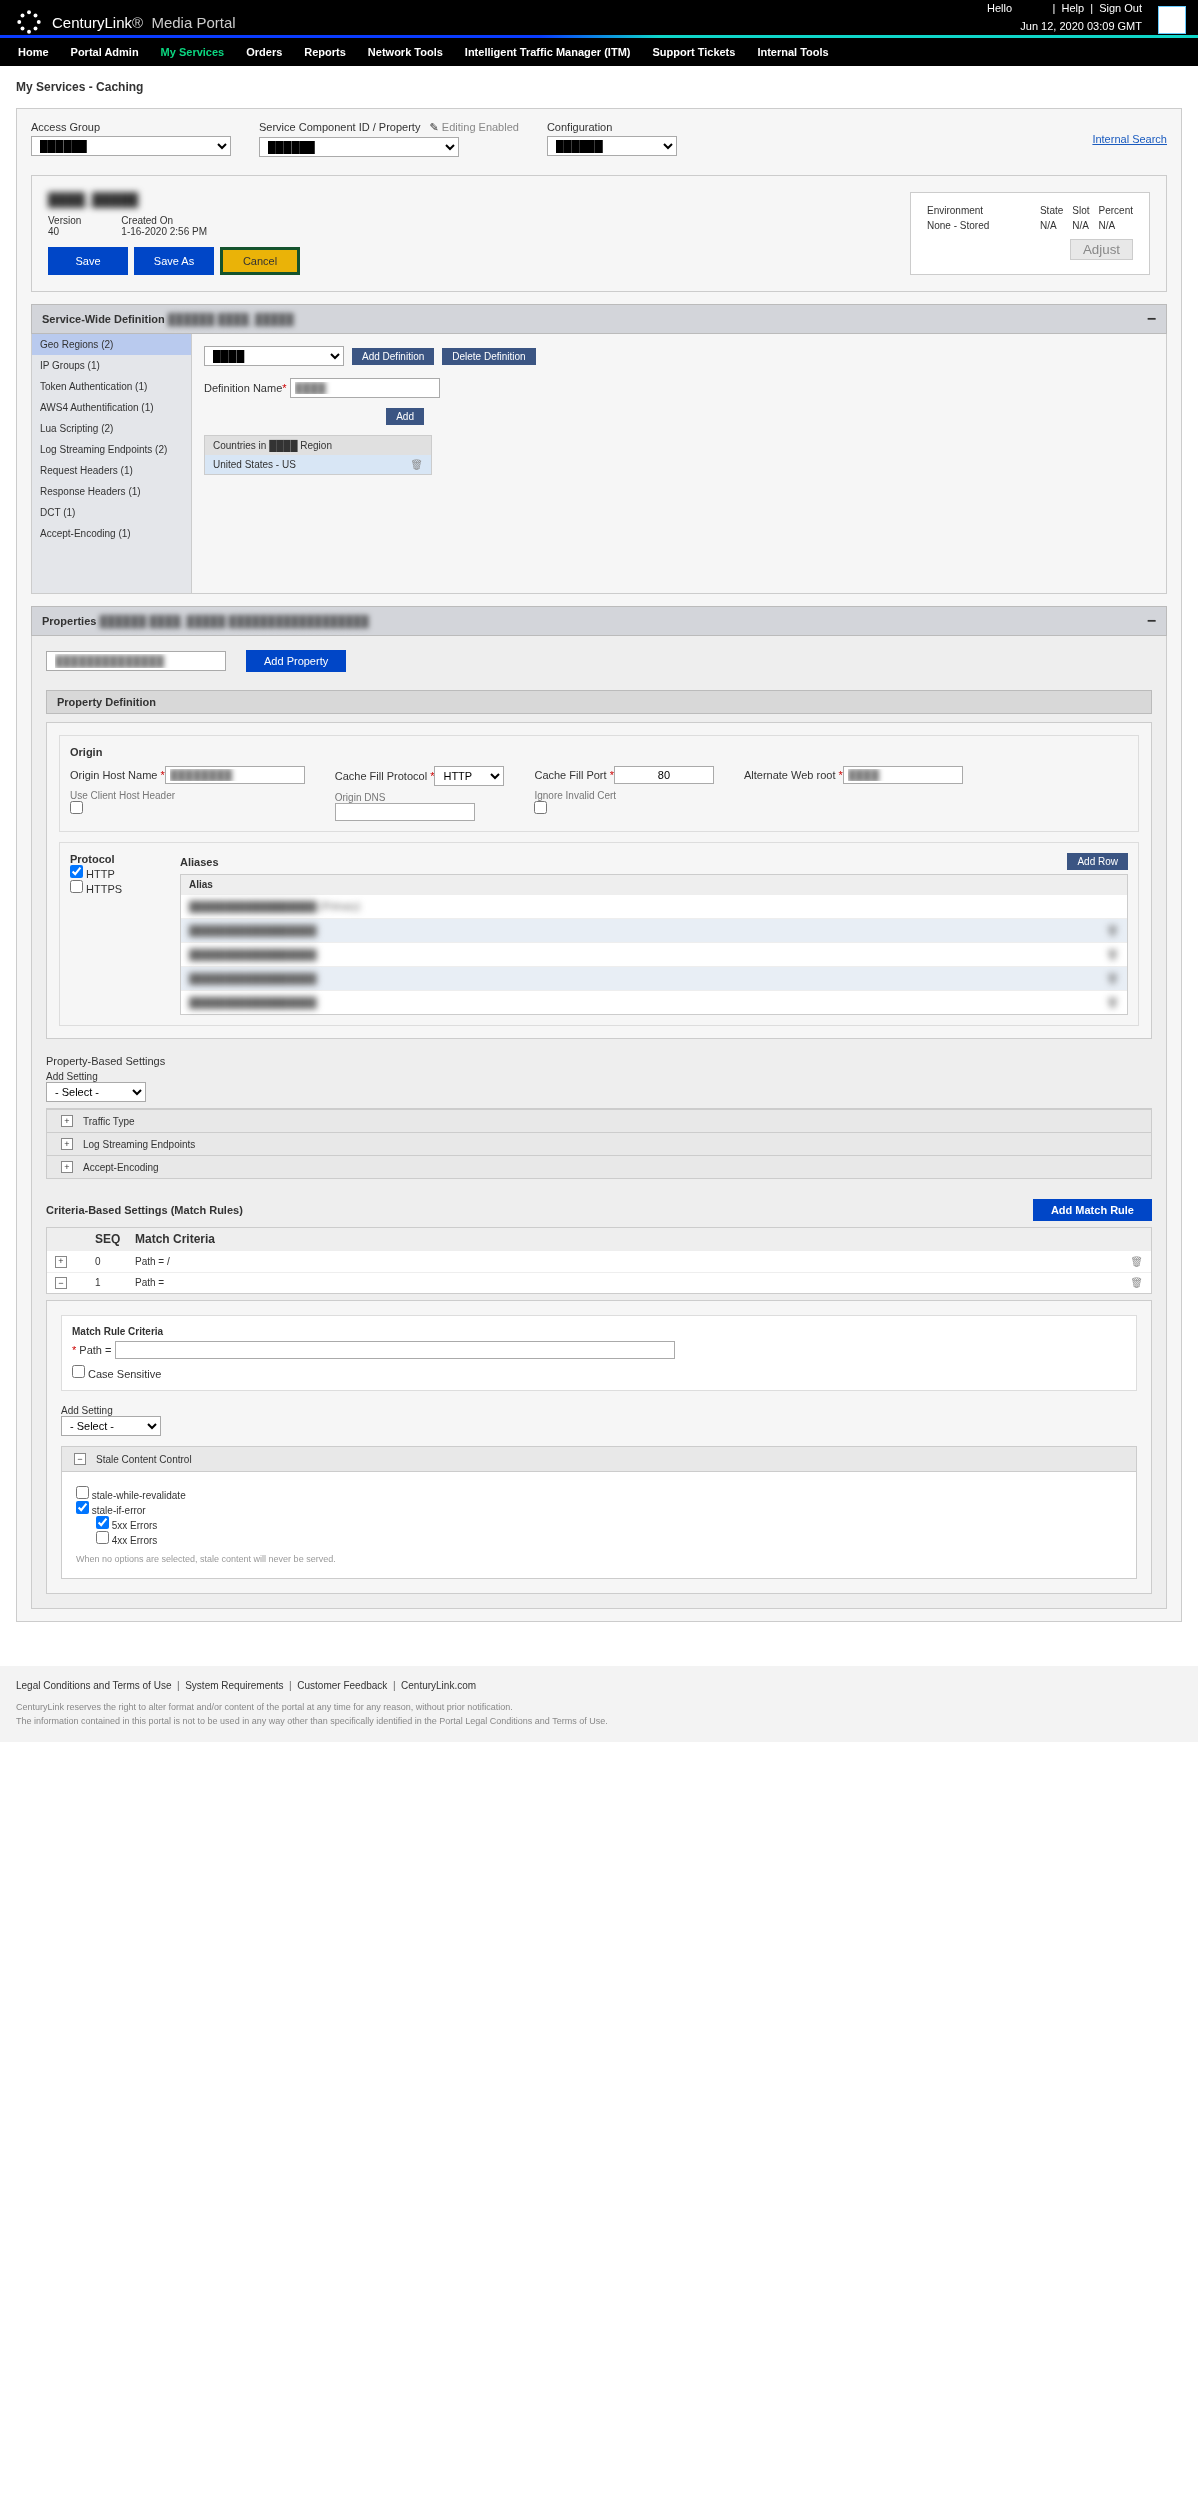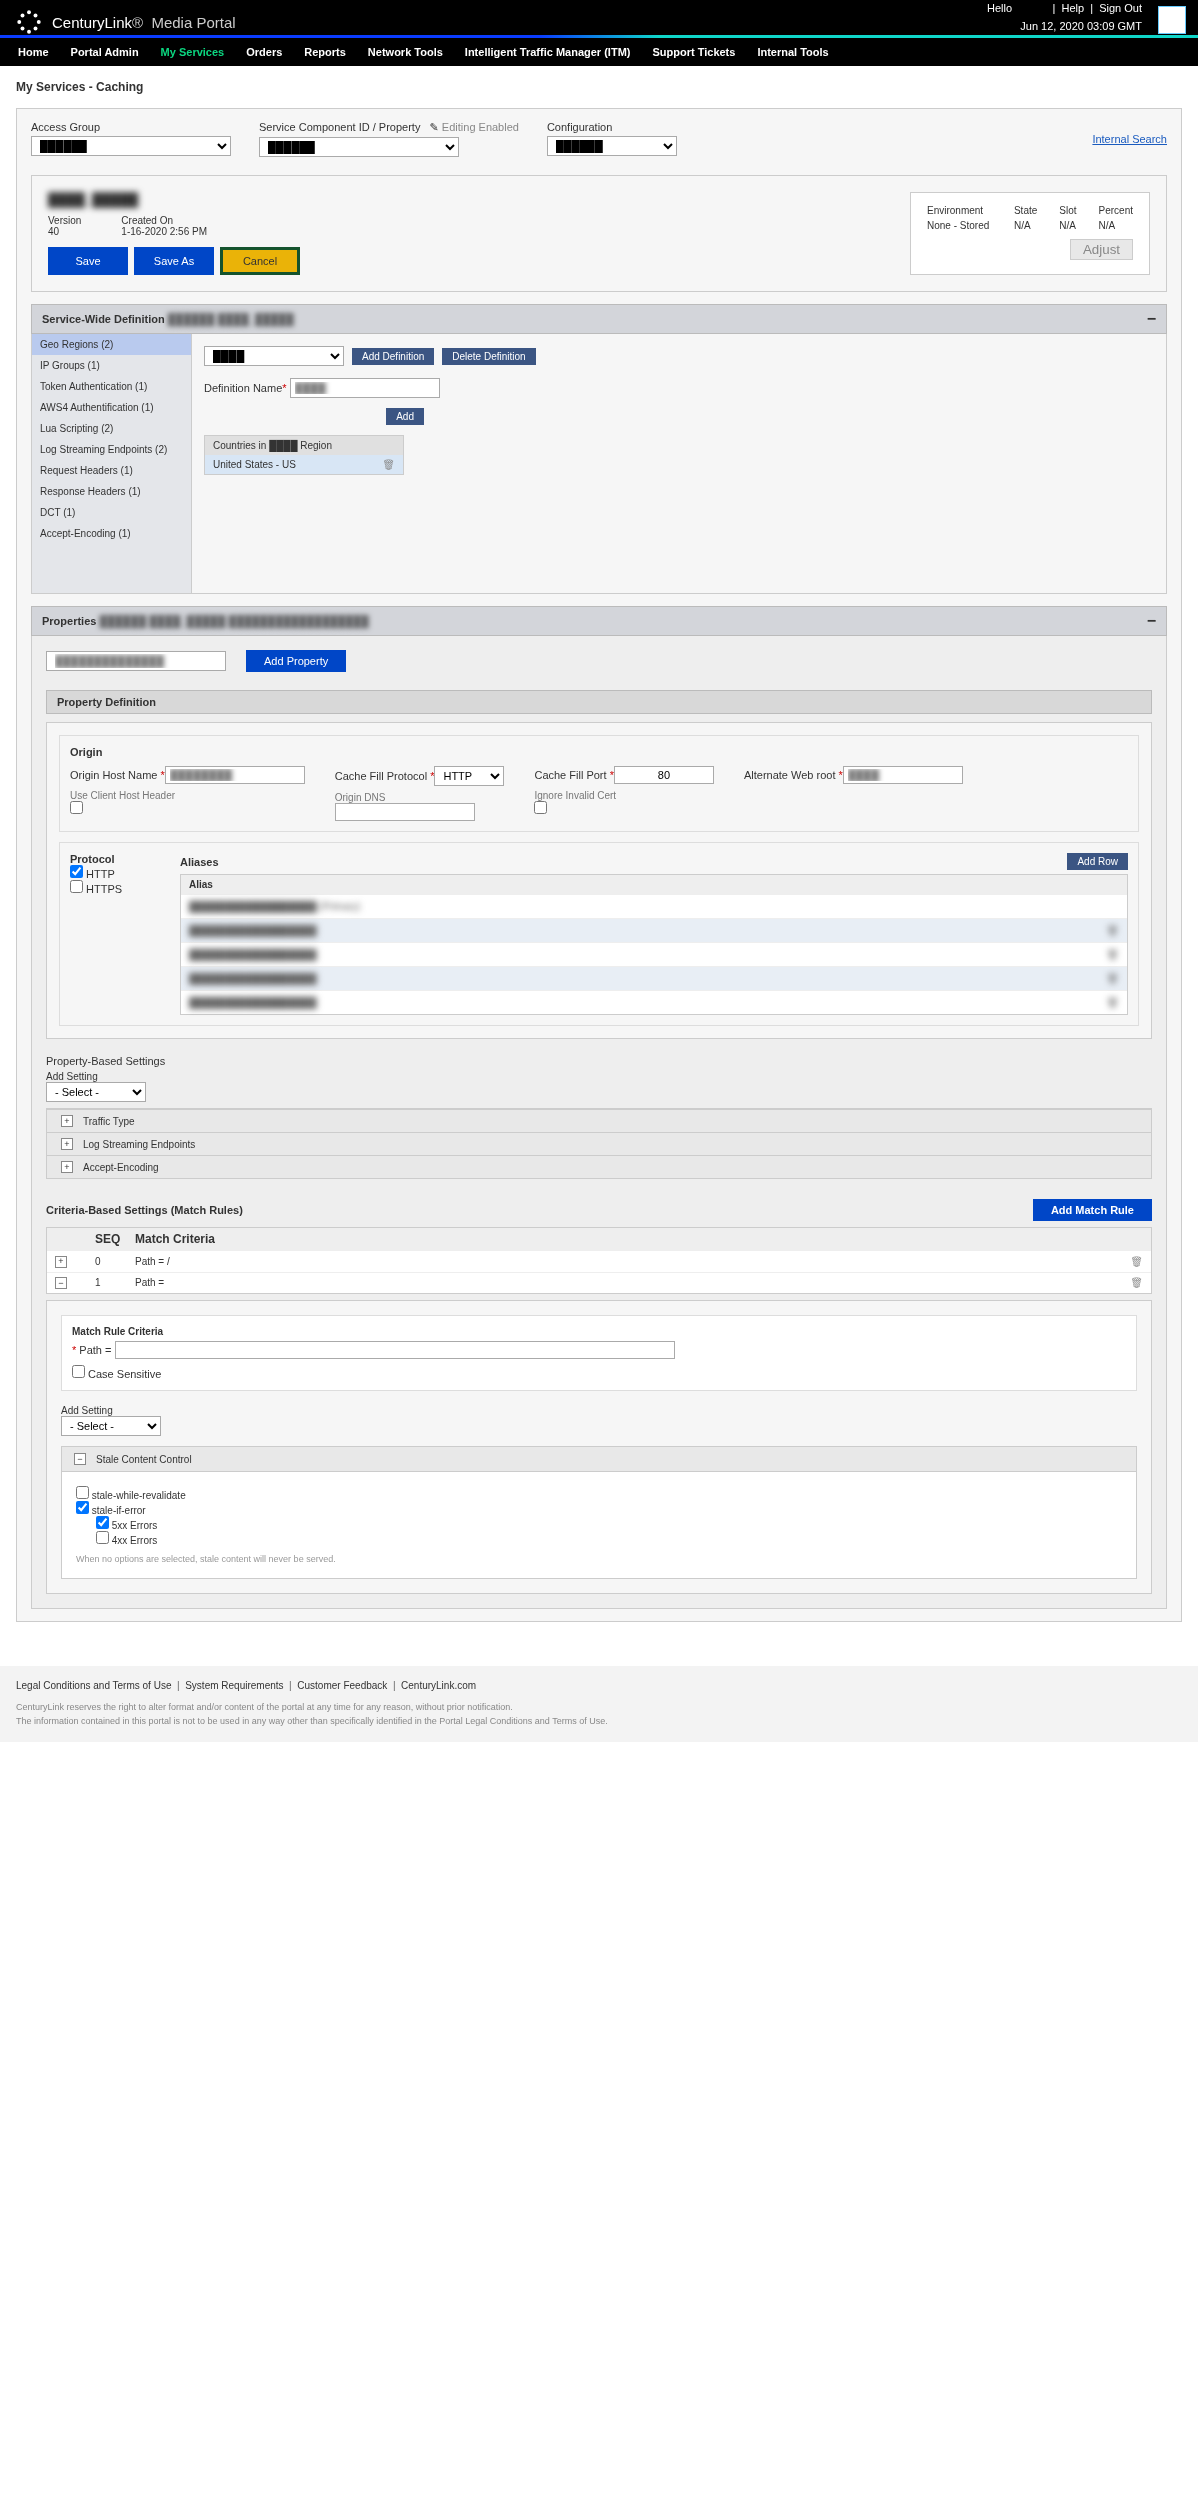--- a/index.html
+++ b/index.html
@@ -26,34 +26,34 @@
 .sel-lg{width:200px;height:20px}
 .blur{color:transparent;text-shadow:0 0 5px rgba(0,0,0,.5)}
 .svc-box{border:1px solid #ccc;background:#f6f6f6;margin-top:18px;padding:16px;display:flex;gap:40px;position:relative}
 .svc-left{min-width:300px}
 .svc-title{font-weight:700;filter:blur(3px);font-size:13px;margin-bottom:8px}
 .svc-meta{display:flex;gap:40px;font-size:10px;margin-bottom:10px}
 .btn{border:none;padding:5px 18px;font-size:11px;cursor:pointer;min-width:80px}
 .btn-blue{background:#0046c7;color:#fff}
 .btn-white{background:#eab308;color:#333;border:3px solid #14532d}
 .env-box{border:1px solid #ccc;background:#fff;padding:12px 16px;margin-left:auto;font-size:10px;min-width:240px}
-.env-grid{display:grid;grid-template-columns:1fr auto auto auto;gap:4px 22px}
+.env-grid{display:grid;grid-template-columns:1fr auto auto auto;gap:4px 9px}
 .env-btn{background:#e8e8e8;border:1px solid #ccc;color:#888;padding:2px 12px;margin-top:8px;float:right}
 .sec-hdr{background:#d3d5da;padding:5px 10px;font-size:11px;font-weight:700;display:flex;align-items:center;margin-top:12px;border:1px solid #bbb}
 .sec-hdr .tog{margin-left:auto;font-size:16px;font-weight:900;cursor:pointer}
 .sw-body{display:flex;border:1px solid #ccc;border-top:none;background:#f6f6f6;min-height:260px}
 .sw-side{width:160px;background:#e4e6ea;border-right:1px solid #ccc;font-size:10px}
 .sw-side div{padding:5px 8px;cursor:pointer}
 .sw-side div.sel{background:#b9caee}
 .sw-main{flex:1;padding:12px;background:#f6f6f6;position:relative}
 .def-row{display:flex;gap:8px;align-items:center;margin-bottom:12px}
 .def-sel{width:140px;height:20px}
 .btn-sm{background:#3b5583;color:#fff;border:none;padding:3px 10px;font-size:10px;cursor:pointer}
 .def-name input{width:150px;height:20px}
-.ctry-box{background:#eee;border:1px solid #ccc;width:200px;margin-top:10px}
+.ctry-box{background:#eee;border:1px solid #ccc;width:228px;margin-top:10px}
 .ctry-hdr{padding:4px 8px;font-size:10px;background:#e0e0e0}
 .ctry-row{background:#d8e6f5;padding:4px 8px;font-size:10px;display:flex;}
 .trash{margin-left:auto;color:#888;cursor:pointer}
 .inner-box{background:#f6f6f6;border:1px solid #ccc;padding:12px;margin-top:8px}
 .prop-body{border:1px solid #ccc;border-top:none;background:#eee;padding:14px}
 .origin-grid{display:flex;gap:30px;flex-wrap:wrap;margin-top:8px}
 .req{color:#c00}
 .proto-box{background:#f6f6f6;padding:10px;border:1px solid #ddd;margin-top:10px;display:flex;gap:30px}
 .alias-wrap{flex:1}
 .alias-hdr{display:flex;align-items:center;margin-bottom:4px}

